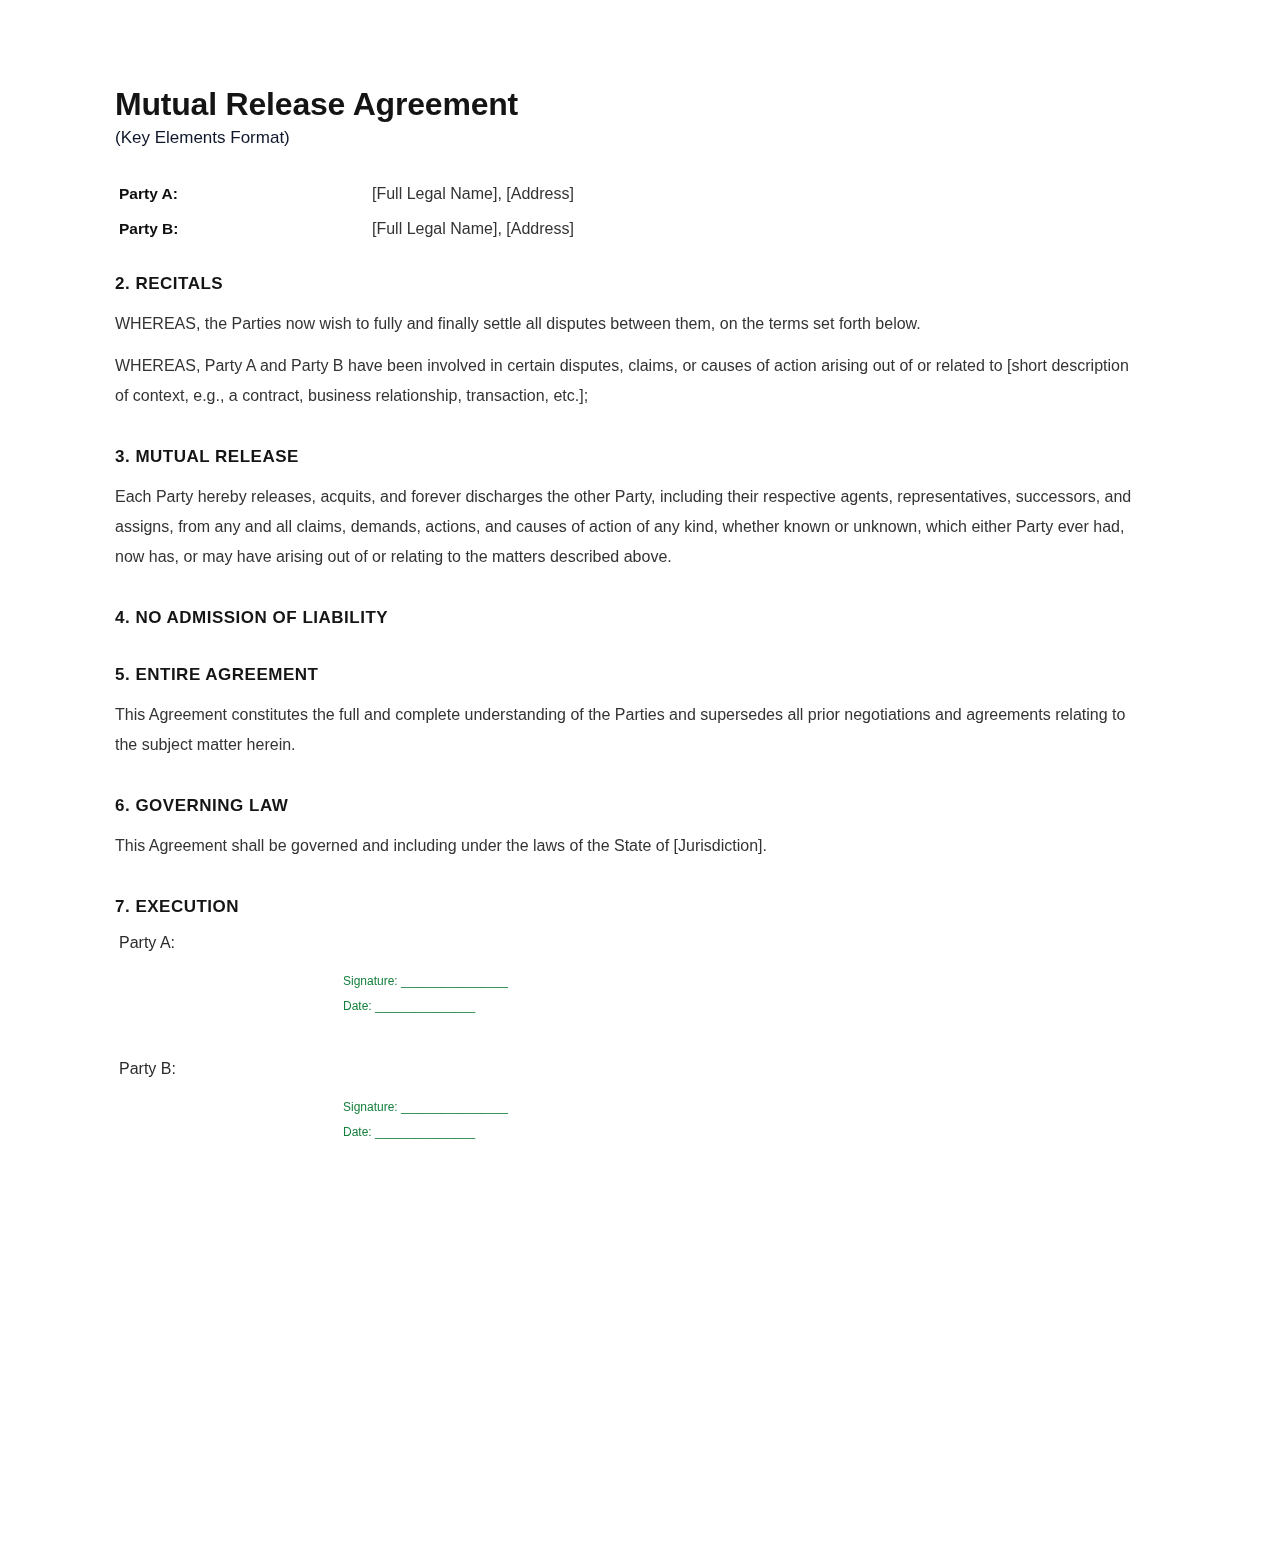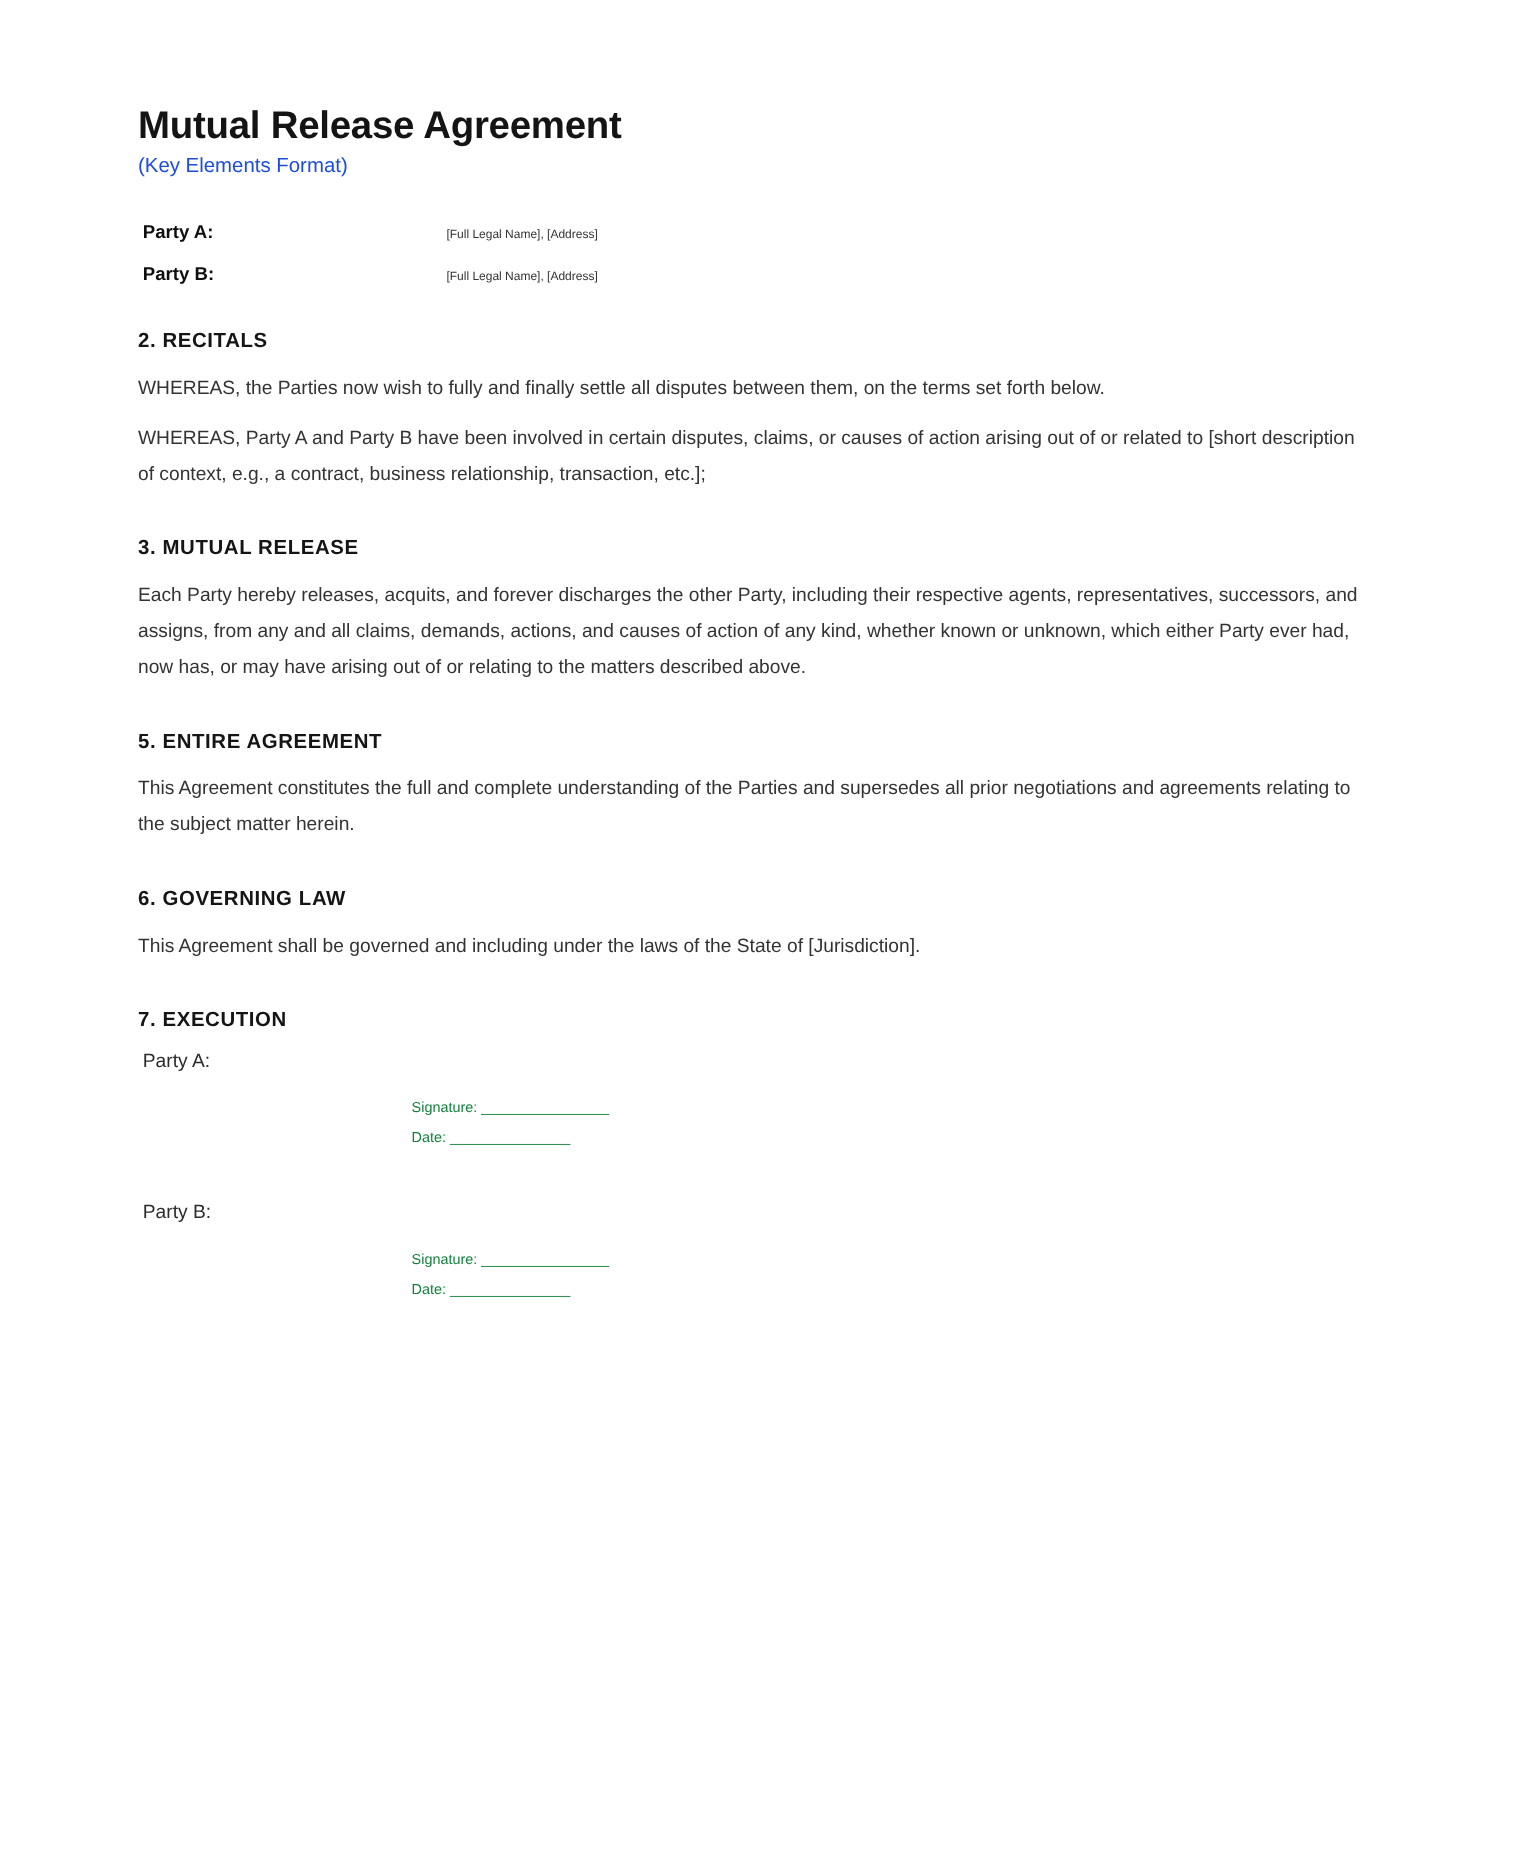--- a/index.html
+++ b/index.html
@@ -22,21 +22,21 @@
     font-size: 32px;
     font-weight: 700;
     color: #141414;
     letter-spacing: -0.2px;
     line-height: 1.25;
   }
   .doc-subtitle {
     margin: 3px 0 0 0;
     font-size: 17px;
     font-weight: 400;
-    color: #1d4ed8;
+    color: #0f172a;
     line-height: 1.35;
   }
   
   .sec { margin-top: 35px; }
   .sec-heading {
     margin: 0 0 14px 0;
     font-size: 17px;
     font-weight: 700;
     color: #151515;
     letter-spacing: 0.5px;
@@ -55,21 +55,21 @@
     padding-left: 4px;
     margin: 0 0 17px 0;
   }
   .party-label {
     flex: 0 0 253px;
     font-size: 15.5px;
     font-weight: 700;
     color: #0f0f0f;
   }
   .party-value {
-    font-size: 10px;
+    font-size: 16px;
     color: #333333;
   }
   
   .exec-party-label {
     margin: 0 0 16px 0;
     padding-left: 4px;
     font-size: 16px;
     color: #2b2b2b;
     line-height: 20px;
   }
@@ -107,20 +107,21 @@
     <p class="body-text">WHEREAS, the Parties now wish to fully and finally settle all disputes between them, on the terms set forth below.</p>
     <p class="body-text">WHEREAS, Party A and Party B have been involved in certain disputes, claims, or causes of action arising out of or related to [short description of context, e.g., a contract, business relationship, transaction, etc.];</p>
   </section>
 
   <section class="sec">
     <h2 class="sec-heading">3. MUTUAL RELEASE</h2>
     <p class="body-text">Each Party hereby releases, acquits, and forever discharges the other Party, including their respective agents, representatives, successors, and assigns, from any and all claims, demands, actions, and causes of action of any kind, whether known or unknown, which either Party ever had, now has, or may have arising out of or relating to the matters described above.</p>
   </section>
 
   <section class="sec">
+    <h2 class="sec-heading">4. NO ADMISSION OF LIABILITY</h2>
   </section>
 
   <section class="sec">
     <h2 class="sec-heading">5. ENTIRE AGREEMENT</h2>
     <p class="body-text">This Agreement constitutes the full and complete understanding of the Parties and supersedes all prior negotiations and agreements relating to the subject matter herein.</p>
   </section>
 
   <section class="sec">
     <h2 class="sec-heading">6. GOVERNING LAW</h2>
     <p class="body-text">This Agreement shall be governed and including under the laws of the State of [Jurisdiction].</p>

